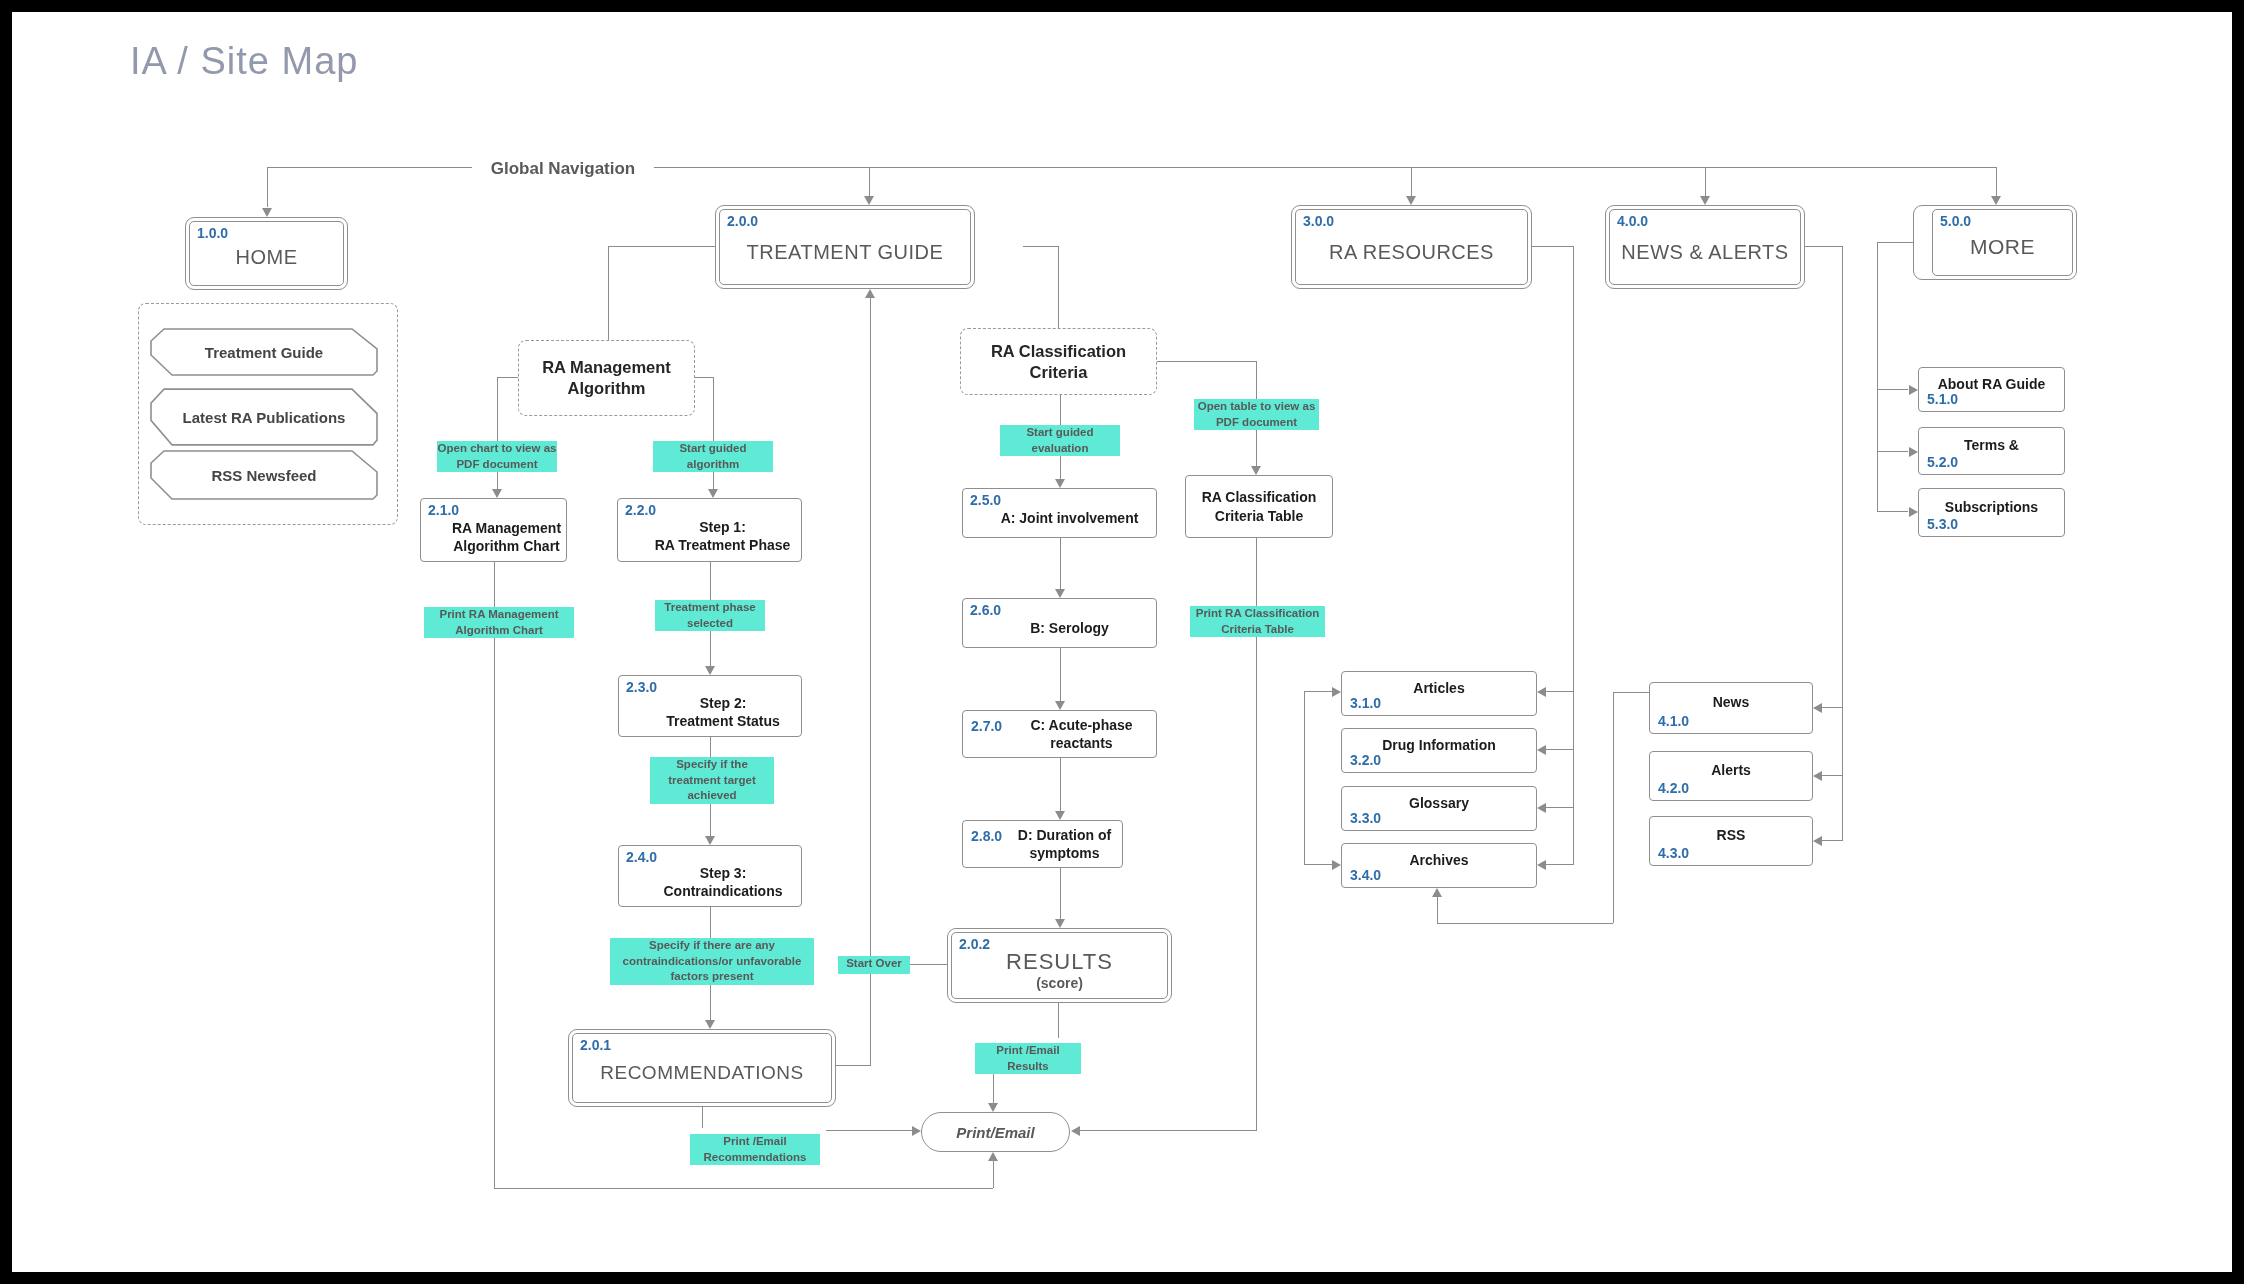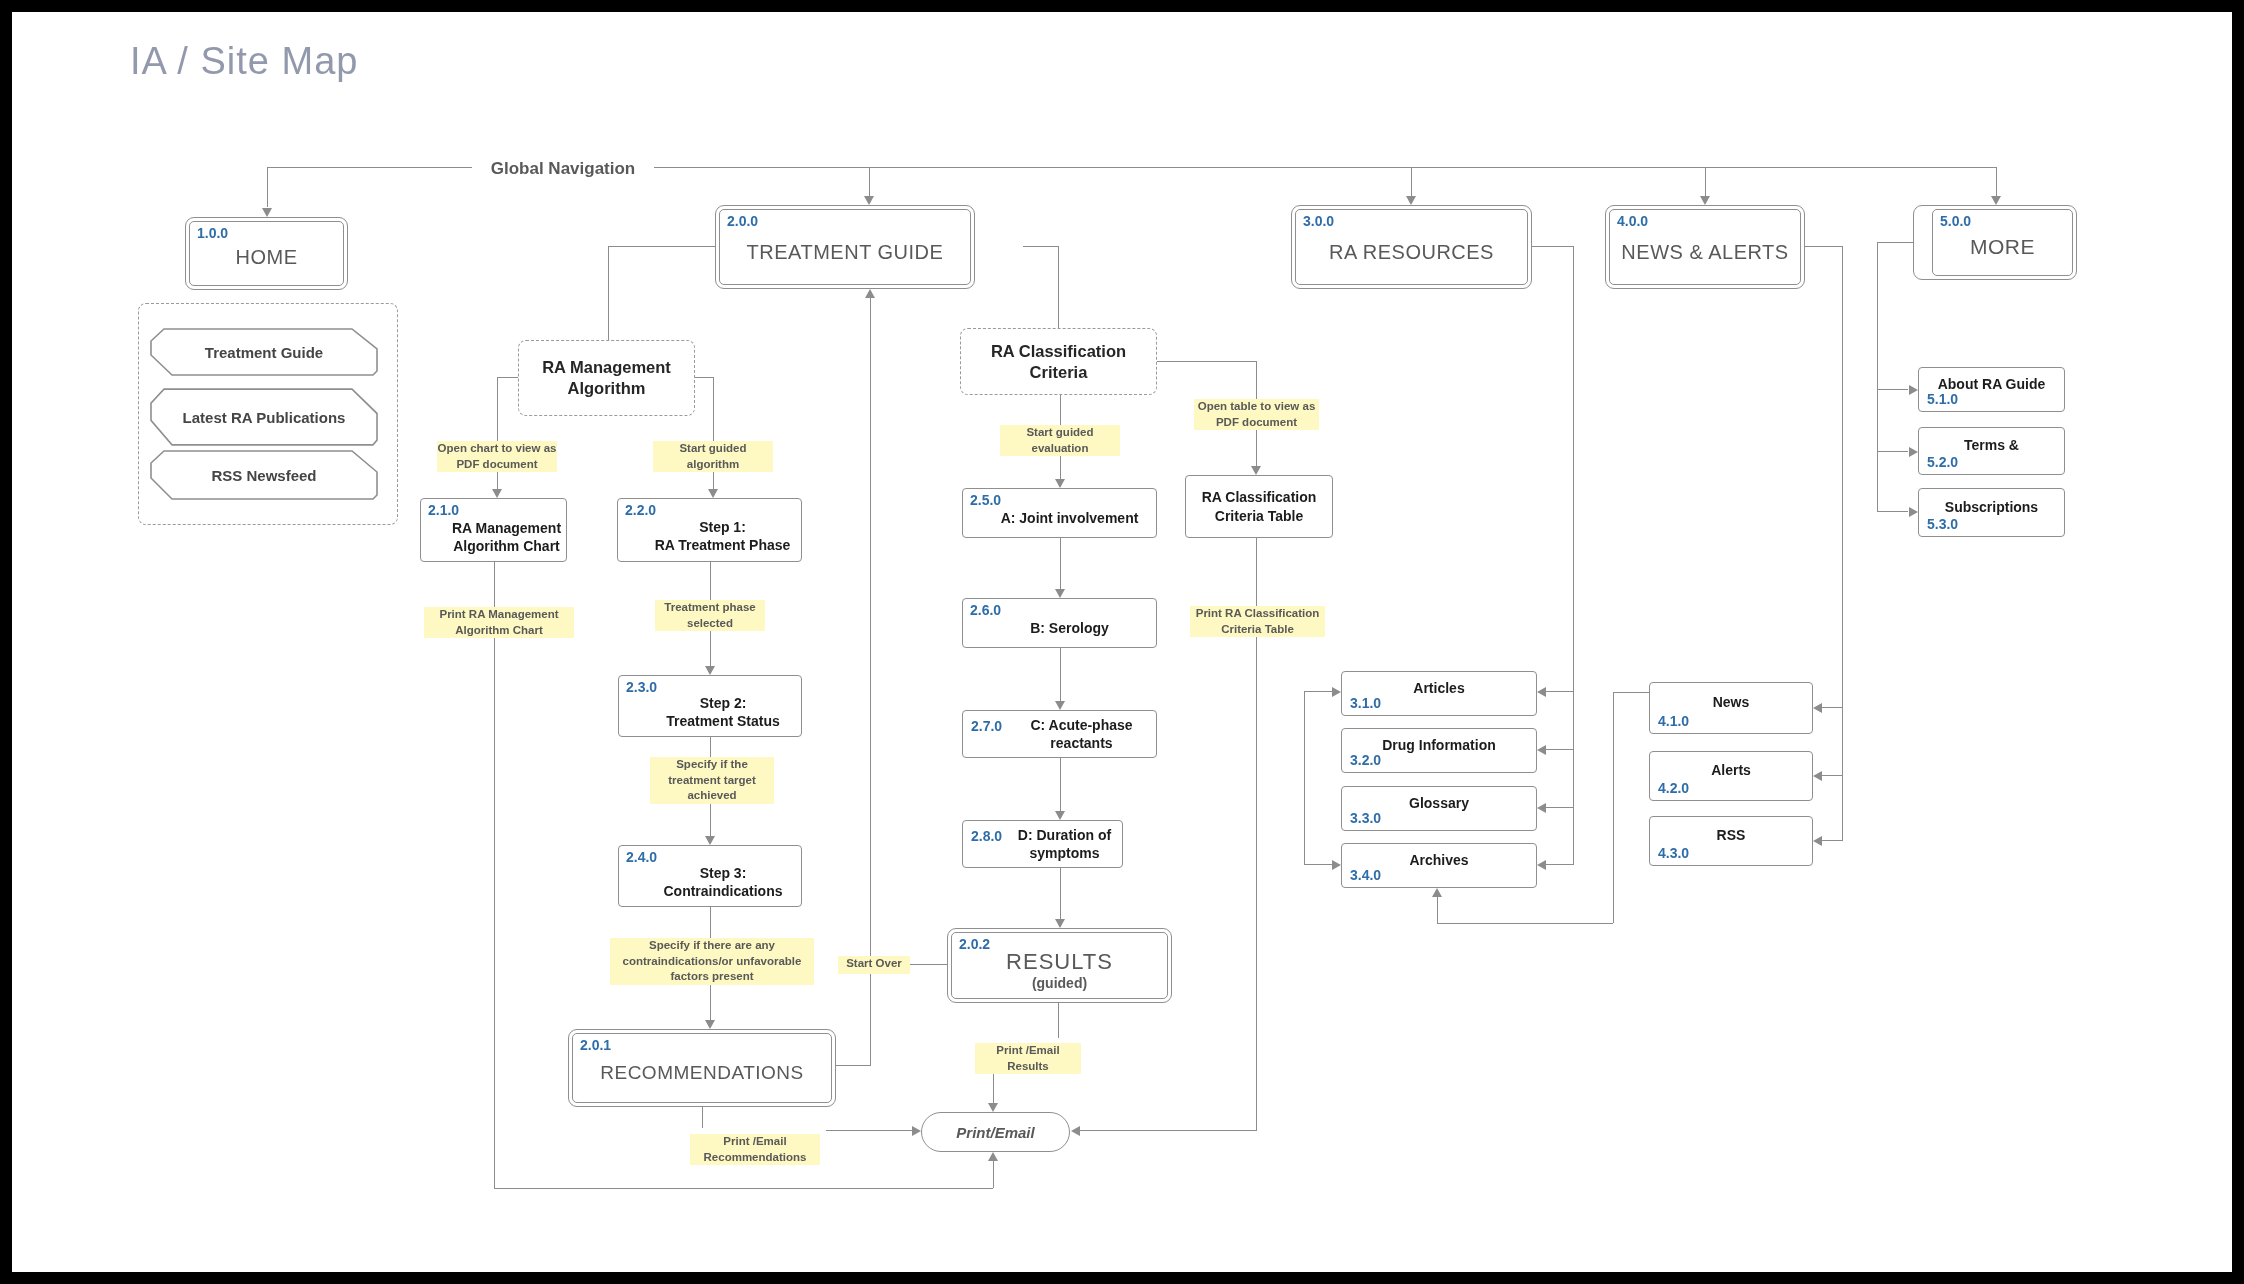--- a/index.html
+++ b/index.html
@@ -30,21 +30,21 @@
   .dashedbox{background:#fff;border:1.7px dashed #9a9a9a;border-radius:8px;z-index:3;
        display:flex;align-items:center;justify-content:center;text-align:center;
        font-size:16.5px;font-weight:600;color:#262626;line-height:1.25;}
   .num{position:absolute;left:7px;top:3px;color:var(--accent);font-weight:bold;font-size:14px;z-index:4;}
   .numbl{position:absolute;left:8px;bottom:4px;color:var(--accent);font-weight:bold;font-size:14px;z-index:4;}
   .numml{position:absolute;left:8px;top:7px;color:var(--accent);font-weight:bold;font-size:14px;z-index:4;}
   .seclab{color:var(--txt);font-size:20px;letter-spacing:.5px;}
   .blab{font-weight:bold;font-size:14px;color:#1c1c1c;line-height:1.3;}
   .childlab{font-weight:bold;font-size:14px;color:#1c1c1c;padding-bottom:12px;}
   
-  .ann{background:#fef9c3;color:var(--txt);font-weight:bold;font-size:11.5px;line-height:1.35;
+  .ann{background:#5eead4;color:var(--txt);font-weight:bold;font-size:11.5px;line-height:1.35;
        text-align:center;z-index:4;}
   .ellipse{background:#fff;border:1.6px solid var(--border);border-radius:22px;z-index:3;
        display:flex;align-items:center;justify-content:center;
        font-style:italic;font-weight:bold;font-size:15px;color:var(--txt);}
   .plaque{z-index:3;display:flex;align-items:center;justify-content:center;
        font-size:15px;font-weight:600;color:#454545;}
   .plaque svg{position:absolute;left:0;top:0;width:100%;height:100%;z-index:-1;}
 </style>
 </head>
 <body style="--accent: #2E6DA8; --line: #8C8C8C; --txt: #595959;">
@@ -284,21 +284,21 @@
   <span class="blab" style="padding-left:44px;">
     <span style="display:block;">D: Duration of</span>
     <span style="display:block;">symptoms</span>
   </span>
 </div>
 
 <div class="abs dbox" style="left:947px;top:928px;width:225px;height:75px;">
   <div class="dbox-in">
     <span class="num">2.0.2</span>
     <span class="seclab" style="padding-top:8px;font-size:22px;letter-spacing:1px;">RESULTS</span>
-    <span style="font-size:14px;font-weight:bold;color:var(--txt);">(guided)</span>
+    <span style="font-size:14px;font-weight:bold;color:var(--txt);">(score)</span>
   </div>
 </div>
 
 <div class="abs box" style="left:1185px;top:475px;width:148px;height:63px;">
   <span class="blab">
     <span style="display:block;">RA Classification</span>
     <span style="display:block;">Criteria Table</span>
   </span>
 </div>
 

